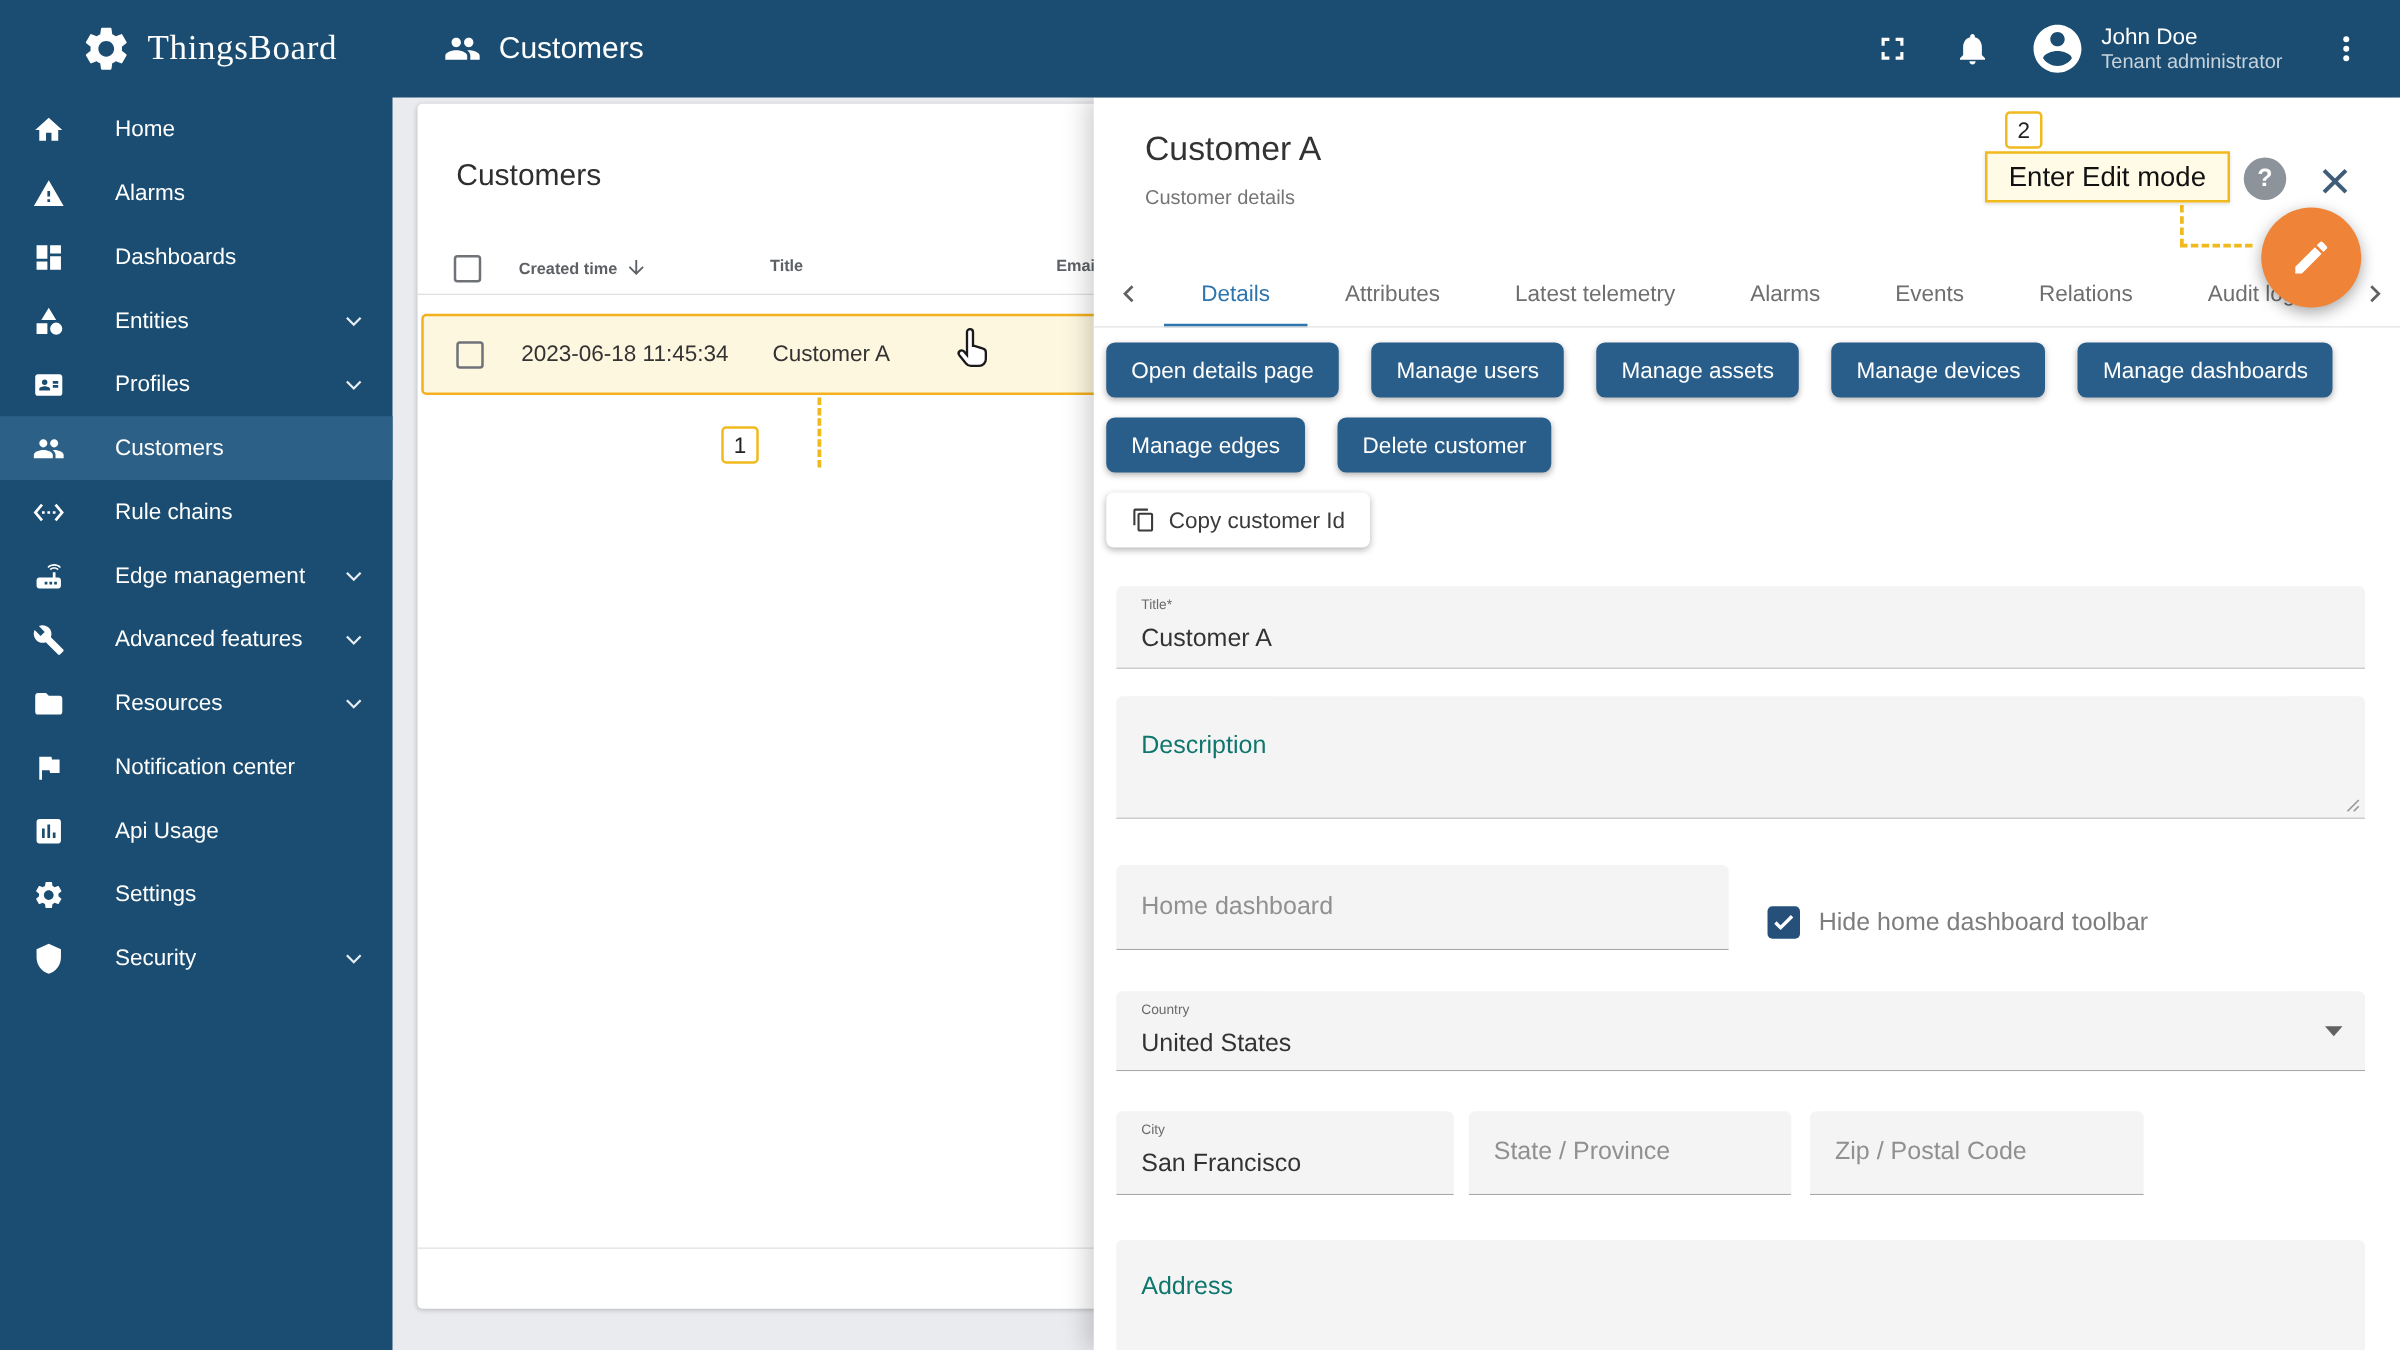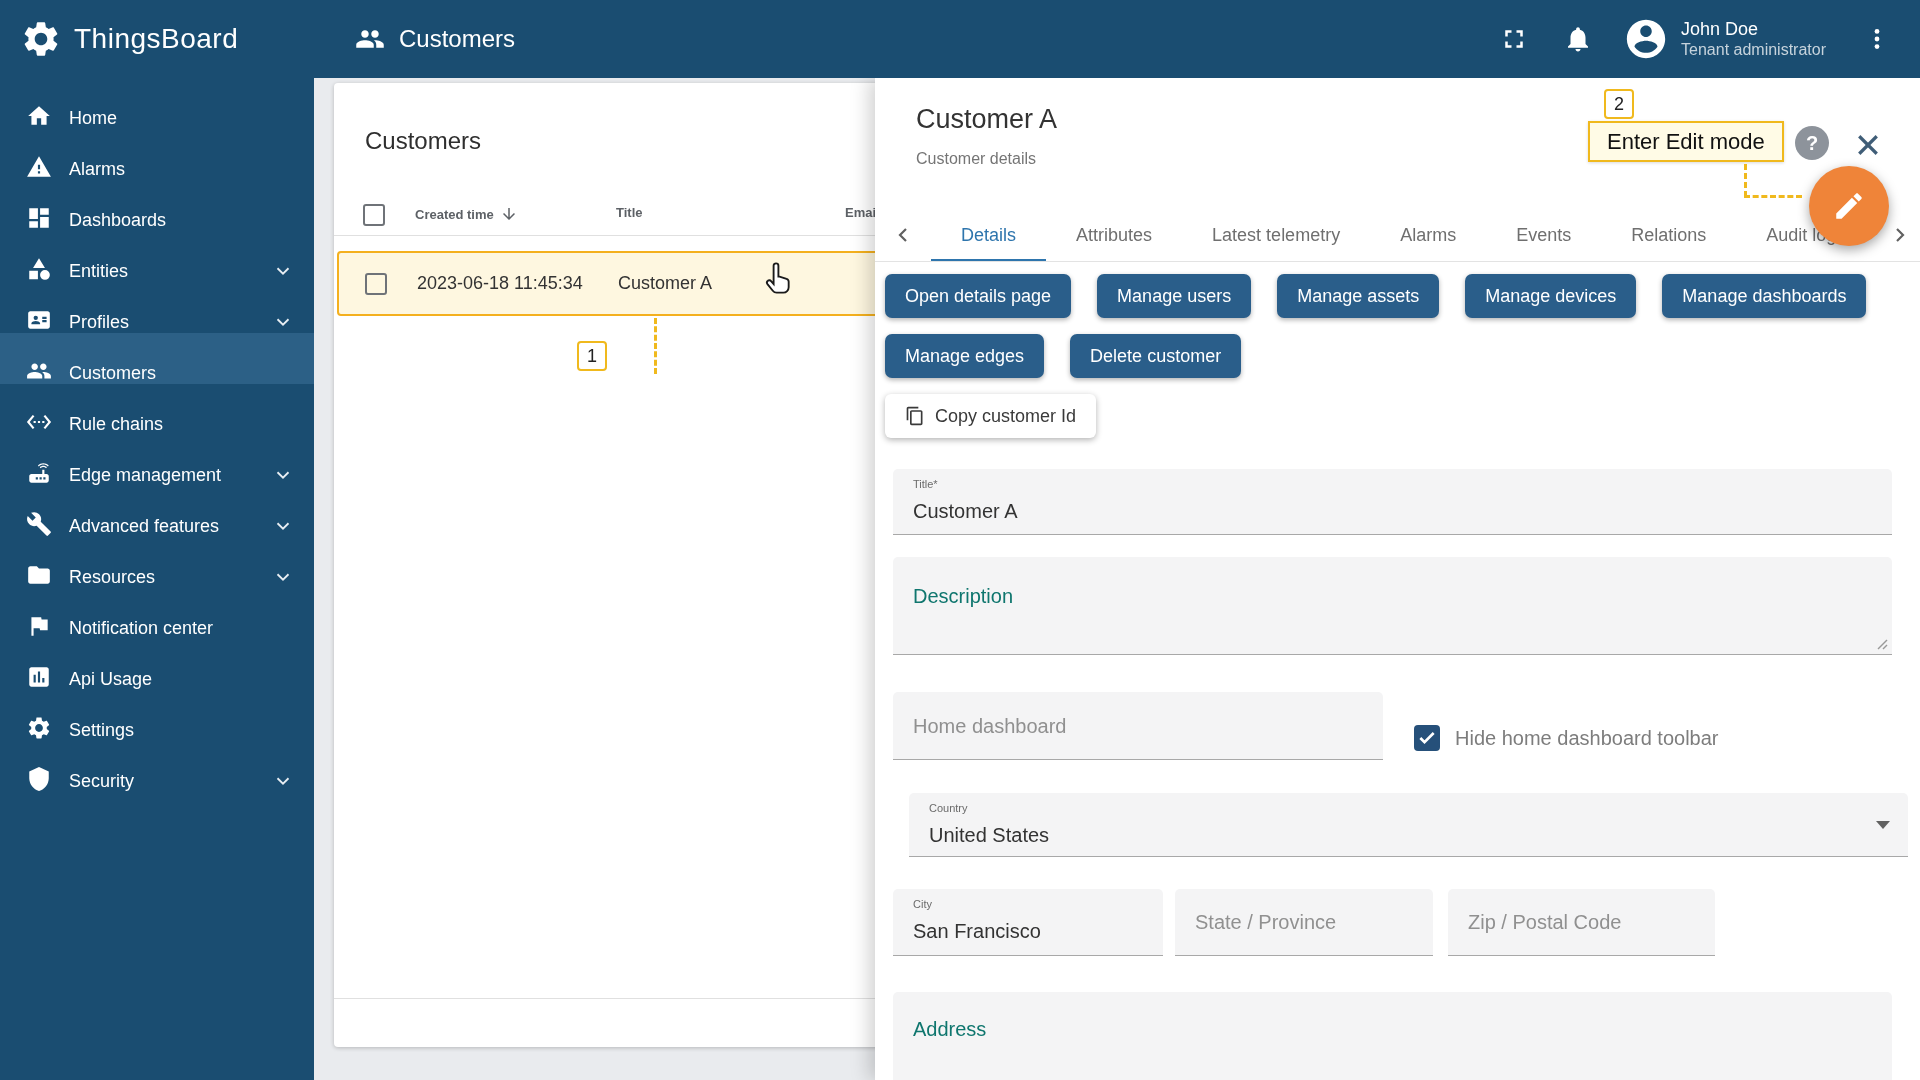--- a/index.html
+++ b/index.html
@@ -18,23 +18,23 @@
   .topbar-right{ position:absolute; right:30px; top:0; height:78px; display:flex; align-items:center; }
   .tb-icon{ width:30px; height:30px; color:#fff; cursor:pointer; }
   .avatar-wrap{ width:46px; height:46px; margin-left:30px; }
   .user-text{ margin-left:12px; color:#fff; line-height:1.25; }
   .user-name{ font-size:18px; }
   .user-role{ font-size:16px; color:#c6d3dc; }
   .menu-dots{ width:26px; height:30px; margin-left:38px; color:#fff; cursor:pointer; }
 
   
   .sidebar{ position:absolute; left:0; top:0; bottom:0; width:314px; background:var(--primary); z-index:30; }
-  .logo-row{ height:78px; display:flex; align-items:center; padding-left:20px; gap:12px; color:#fff; }
+  .logo-row{ height:78px; display:flex; align-items:center; padding-left:64px; gap:12px; color:#fff;font-family:Liberation Serif, serif; }
   .logo-row .brand{ font-size:28px; font-weight:500; letter-spacing:.5px; }
-  .nav-item{ height:51px; display:flex; align-items:flex-end; padding:0 20px 0 26px; color:#fff; cursor:pointer; }
+  .nav-item{ height:51px; display:flex; align-items:center; padding:0 20px 0 26px; color:#fff; cursor:pointer;gap:23px; }
   .nav-item.active{ background:var(--active); }
   .nicon{ width:26px; height:26px; flex:0 0 26px; color:#fff; }
   .nlabel{ margin-left:17px; font-size:18px; }
   .chev{ margin-left:auto; width:22px; height:22px; color:#e8eef3; }
 
   
   .content{ position:absolute; left:314px; top:78px; right:0; bottom:0; background:#e9ebee; z-index:1; }
   .card{ position:absolute; left:20px; top:5px; width:770px; height:964px; background:#fff; border-radius:4px; box-shadow:0 1px 4px rgba(0,0,0,.22); }
   .card-title{ position:absolute; left:31px; top:44px; font-size:24px; font-weight:500; color:#2f2f2f; }
   .thead-label{ position:absolute; top:122px; font-size:13px; font-weight:700; color:#5d6166; display:flex; align-items:center; gap:6px; }
@@ -312,21 +312,21 @@
       <div class="f-ph">Home dashboard</div>
     </div>
 
     <div class="ckbox">
       <svg width="20" height="20" viewBox="0 0 24 24">
           <polyline points="20,6 9,17 4,12" fill="none" stroke="#ffffff" stroke-width="3.2"></polyline>
         </svg>
     </div>
     <div class="ck-label">Hide home dashboard toolbar</div>
 
-    <div class="field" style="left:34px; top:715px; width:999px; height:64px;">
+    <div class="field" style="left:18px; top:715px; width:999px; height:64px;">
       <div class="f-label">Country</div>
       <div class="f-value">United States</div>
       <div class="caret"></div>
     </div>
 
     <div class="field" style="left:18px; top:811px; width:270px; height:67px;">
       <div class="f-label">City</div>
       <div class="f-value">San Francisco</div>
     </div>
     <div class="field" style="left:300px; top:811px; width:258px; height:67px;">

